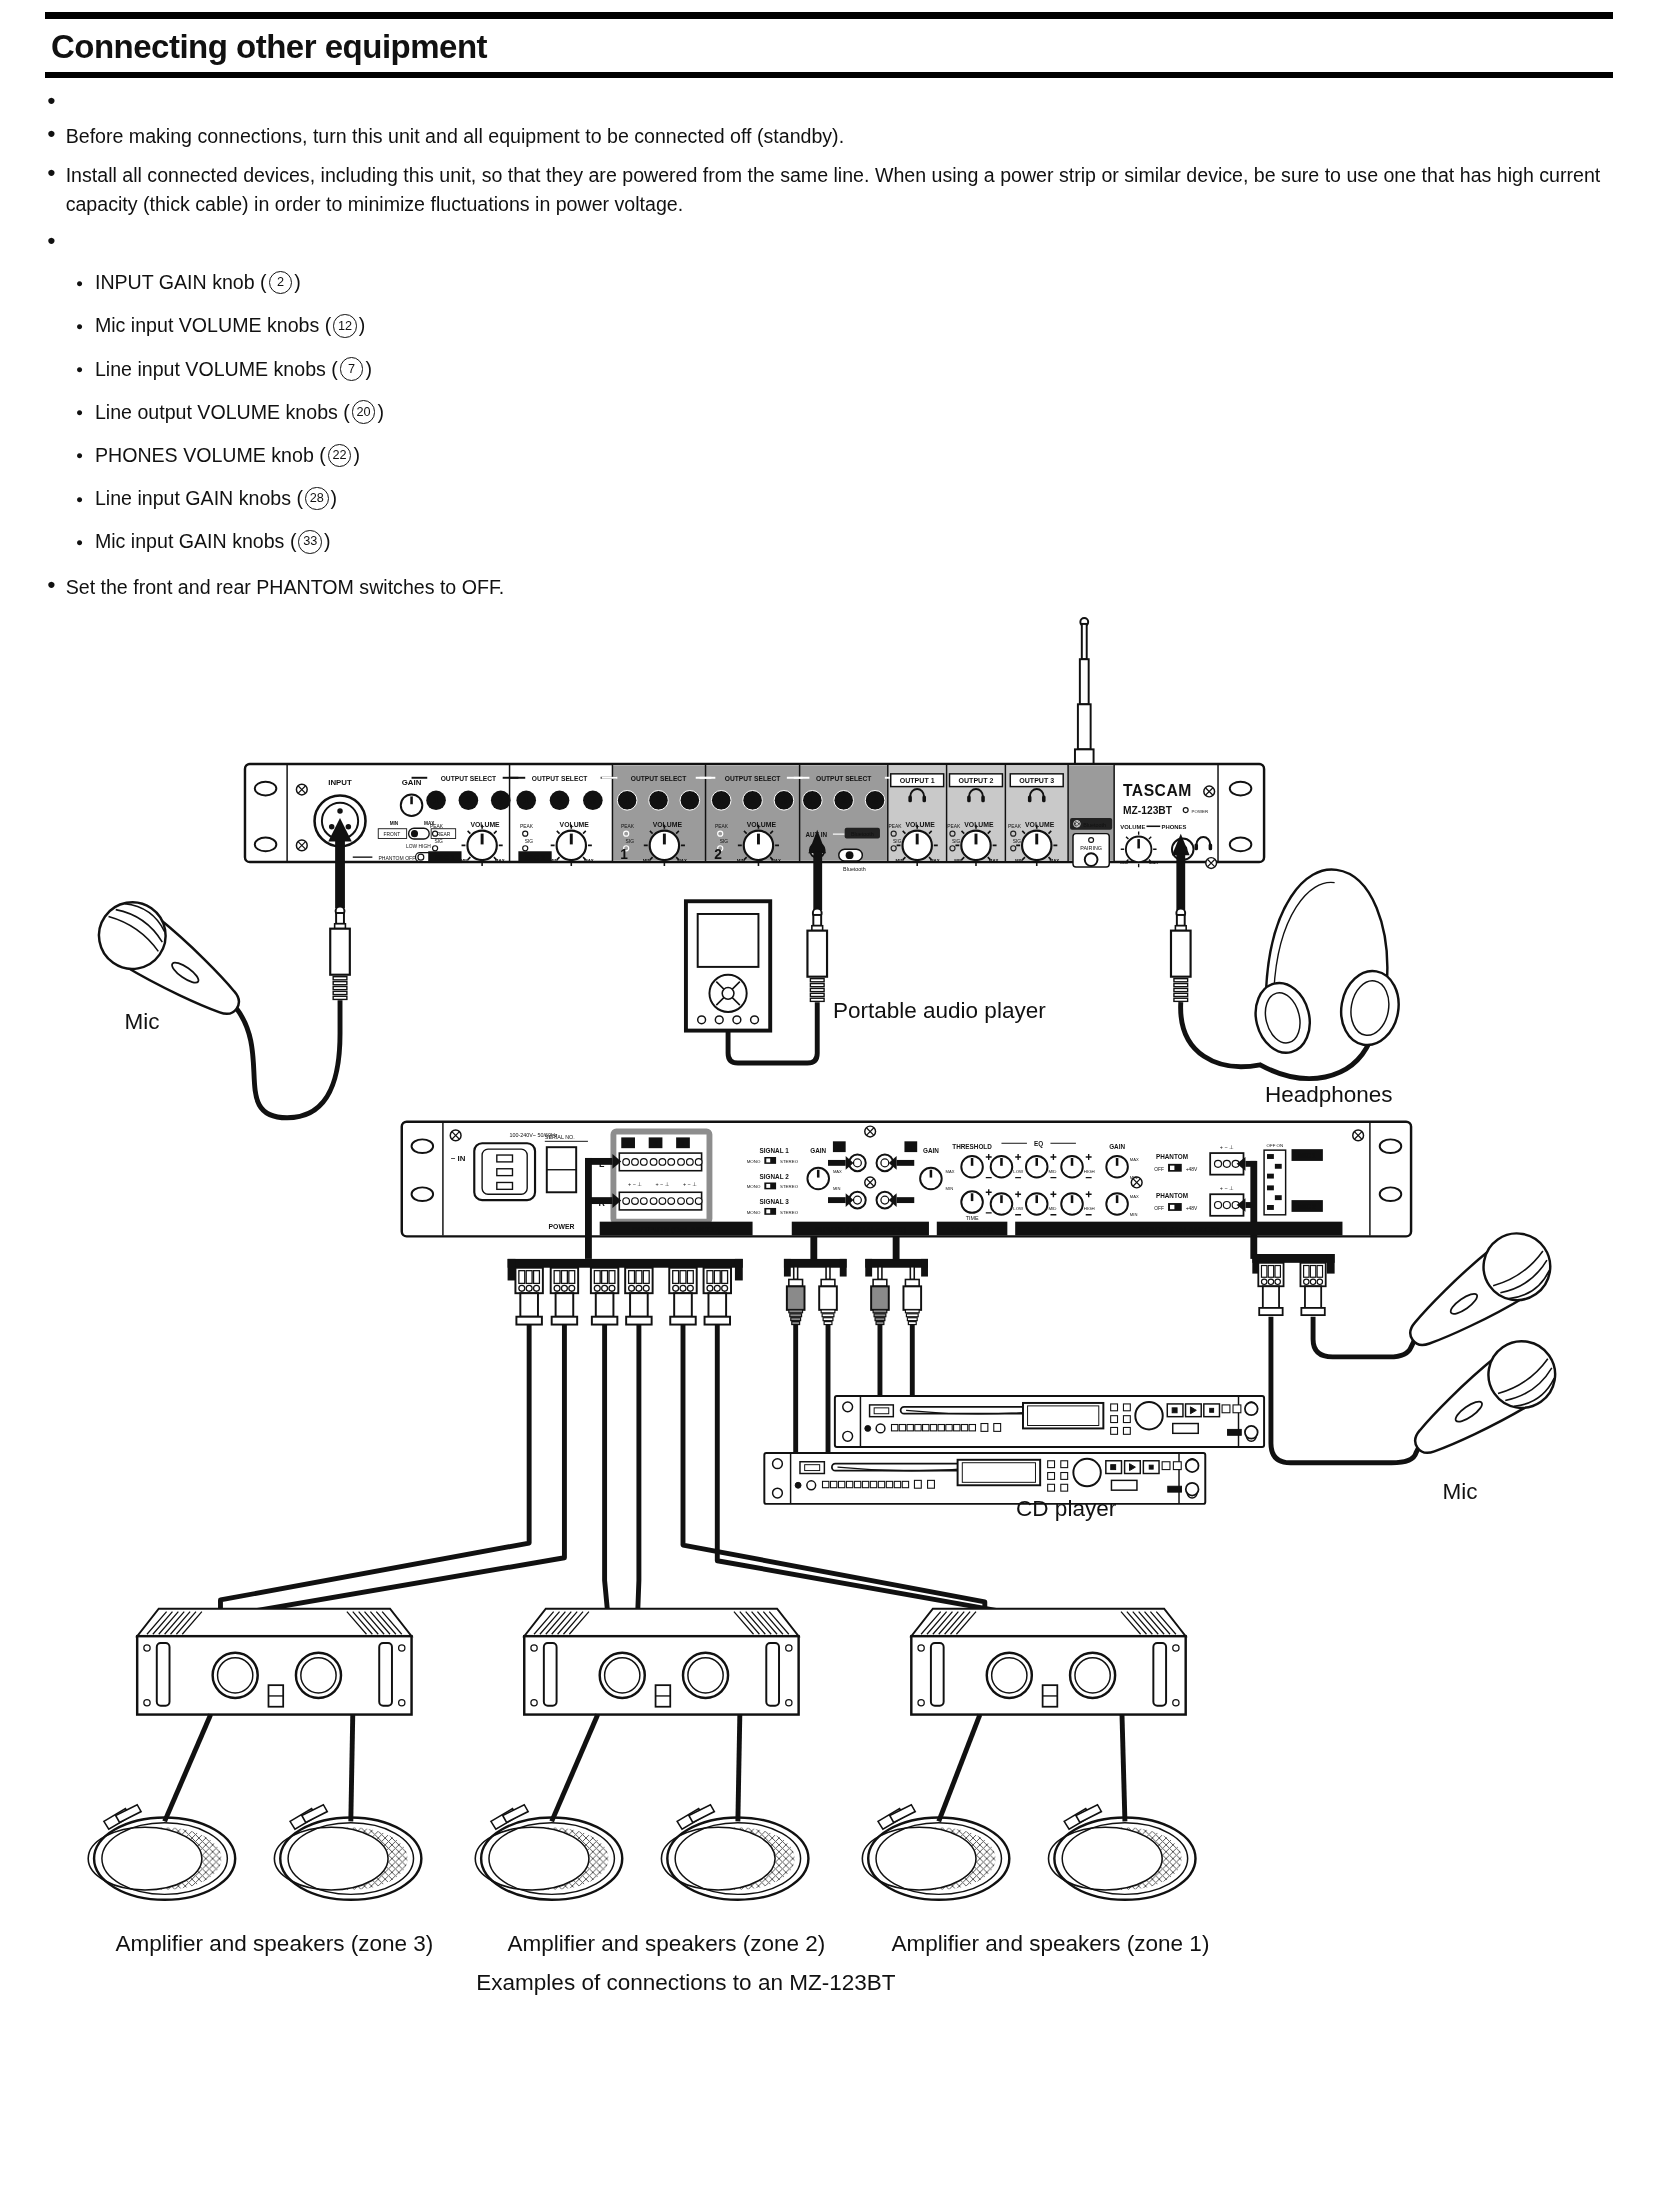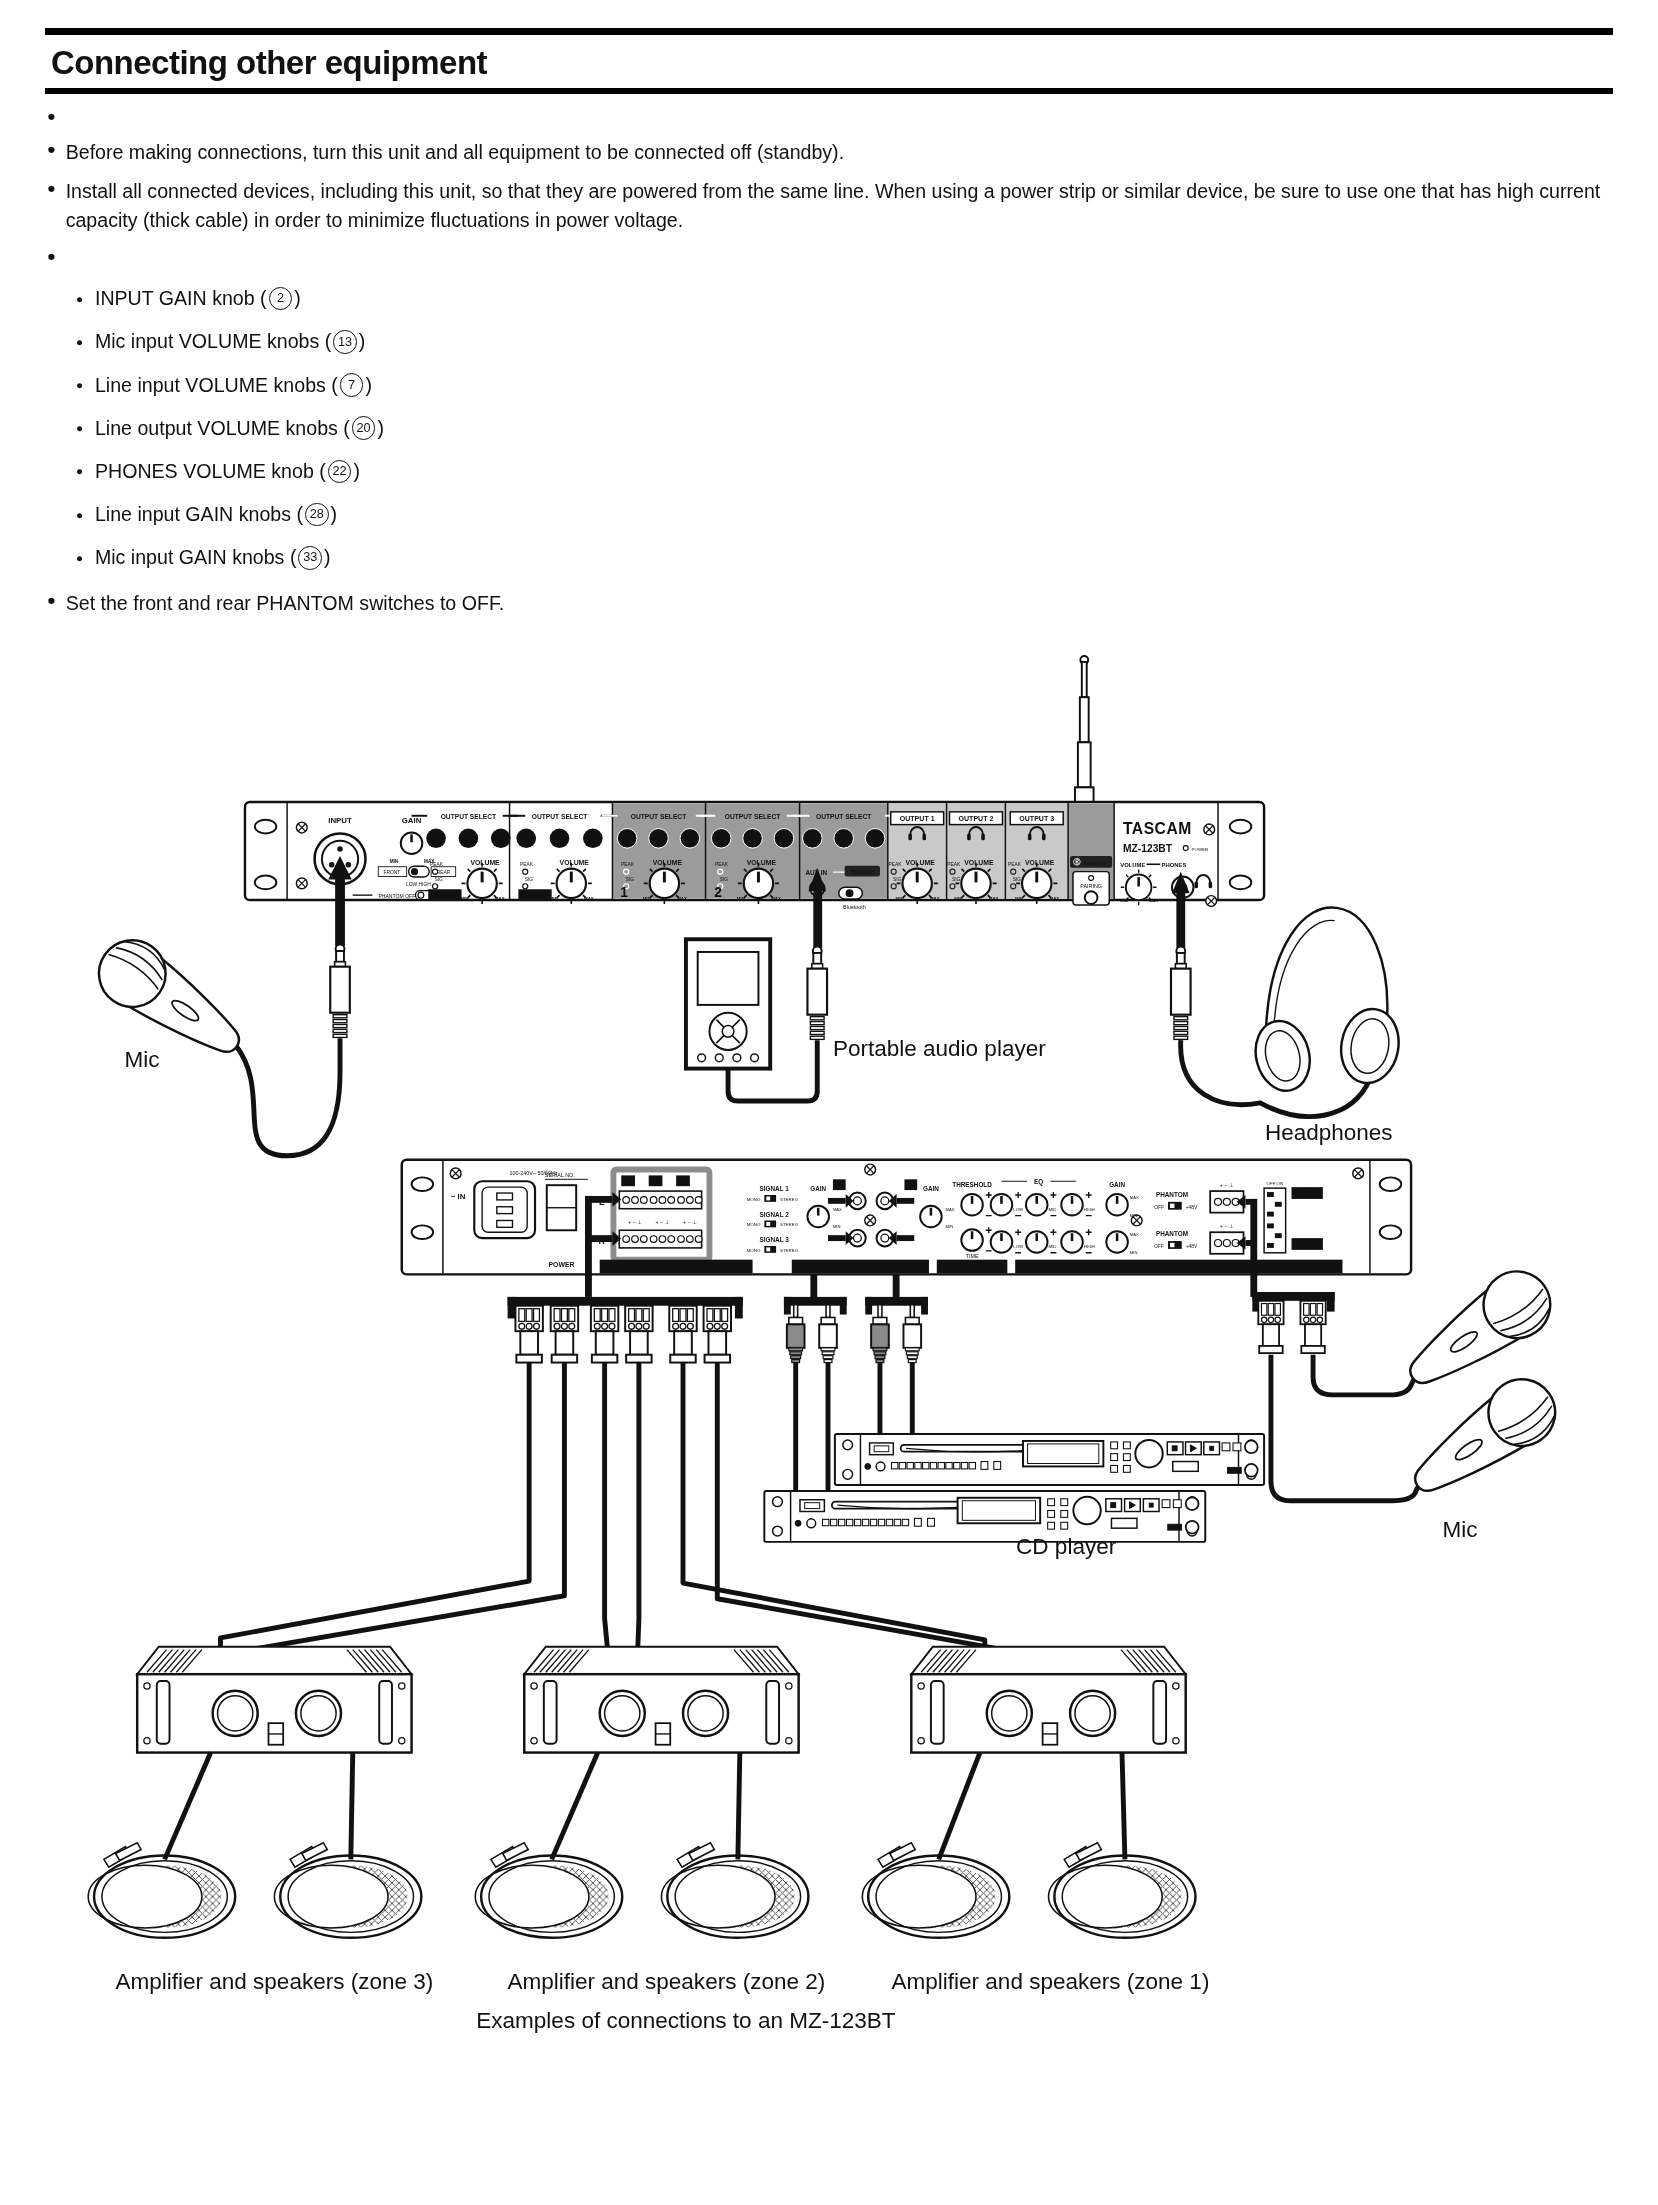--- a/index.html
+++ b/index.html
@@ -1,17 +1,17 @@
 <!DOCTYPE html>
 <html><head>
 <meta charset="utf-8">
 <style>
   html,body{margin:0;padding:0;background:#fff;color:#111}
   body{width:1658px;height:2205px;font-family:"Liberation Sans",sans-serif;overflow:hidden;position:relative}
-  .content{padding:16px 45px}
+  .content{padding:0 45px}
   .rule{background:#000;height:6.9px;margin-top:11.8px}
   .rule2{background:#000;height:5.9px;margin-top:5.9px}
   h1.title{font-size:33px;font-weight:bold;margin:9.8px 0 2px 5.9px;letter-spacing:-0.5px}
   .intro{font-size:19.6px;margin-top:21.6px}
   h2.sub{font-size:25.5px;font-weight:bold;margin:25.5px 0 13.7px;letter-spacing:-0.5px}
   .b{display:flex;font-size:19.6px;line-height:1.45;margin:10.8px 0;align-items:flex-start}
   .b .dot{flex:0 0 auto;margin:1px 9.8px 0 2px;font-size:14.7px}
   .cont{font-size:19.6px;line-height:1.45;margin:2px 0 2px 28px}
   .klist{margin:13.7px 0 9.8px 29px}
   .k{display:flex;align-items:center;font-size:19.6px;margin:19.6px 0}
@@ -40,21 +40,21 @@
   <div class="b">
       <span class="dot">●</span>
       <span>Install all connected devices, including this unit, so that they are powered from the same line. When using a power strip or similar device, be sure to use one that has high current capacity (thick cable) in order to minimize fluctuations in power voltage.</span>
     </div>
   <div class="b">
       <span class="dot">●</span>
     </div>
 
   <div class="klist">
     <div class="k"><span class="dot">●</span><span>INPUT GAIN knob</span>&nbsp;<span class="paren">(</span><span class="circ">2</span><span class="paren">)</span></div>
-    <div class="k"><span class="dot">●</span><span>Mic input VOLUME knobs</span>&nbsp;<span class="paren">(</span><span class="circ">13</span><span class="paren">)</span></div>
+    <div class="k"><span class="dot">●</span><span>Mic input VOLUME knobs</span>&nbsp;<span class="paren">(</span><span class="circ">12</span><span class="paren">)</span></div>
     <div class="k"><span class="dot">●</span><span>Line input VOLUME knobs</span>&nbsp;<span class="paren">(</span><span class="circ">7</span><span class="paren">)</span></div>
     <div class="k"><span class="dot">●</span><span>Line output VOLUME knobs</span>&nbsp;<span class="paren">(</span><span class="circ">20</span><span class="paren">)</span></div>
     <div class="k"><span class="dot">●</span><span>PHONES VOLUME knob</span>&nbsp;<span class="paren">(</span><span class="circ">22</span><span class="paren">)</span></div>
     <div class="k"><span class="dot">●</span><span>Line input GAIN knobs</span>&nbsp;<span class="paren">(</span><span class="circ">28</span><span class="paren">)</span></div>
     <div class="k"><span class="dot">●</span><span>Mic input GAIN knobs</span>&nbsp;<span class="paren">(</span><span class="circ">33</span><span class="paren">)</span></div>
   </div>
 
   <div class="b">
       <span class="dot">●</span>
       <span>Set the front and rear PHANTOM switches to OFF.</span>

